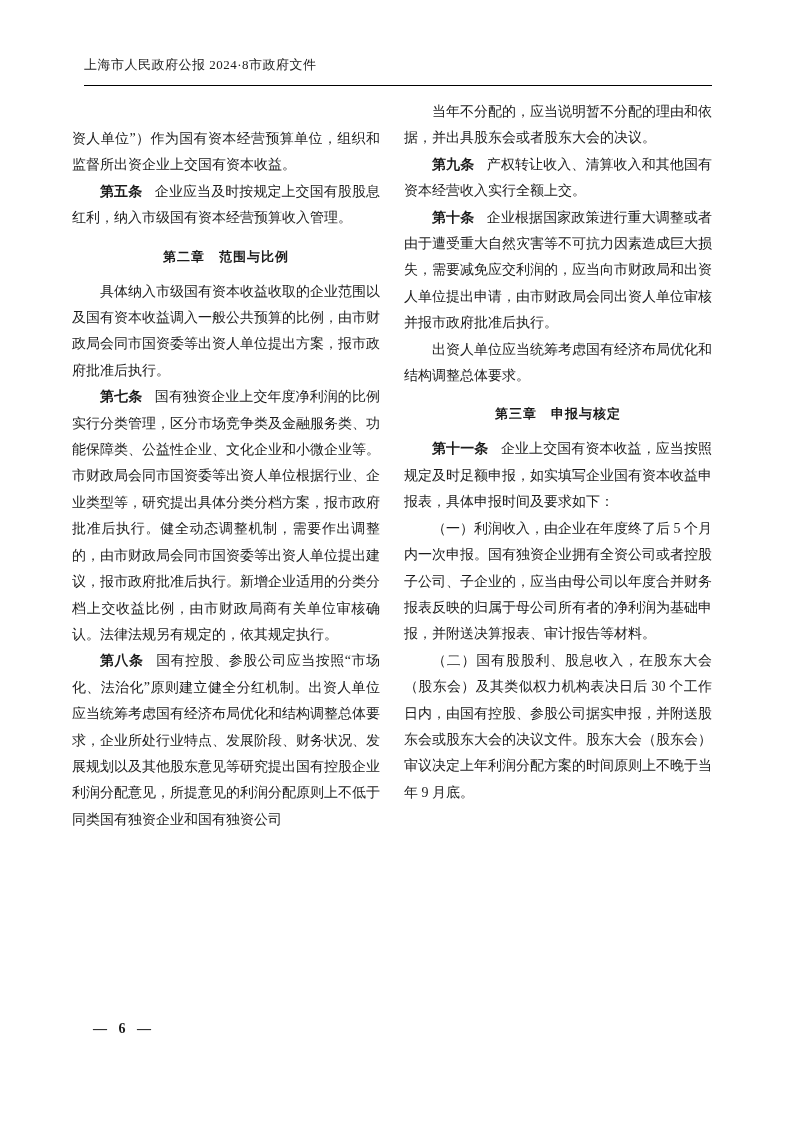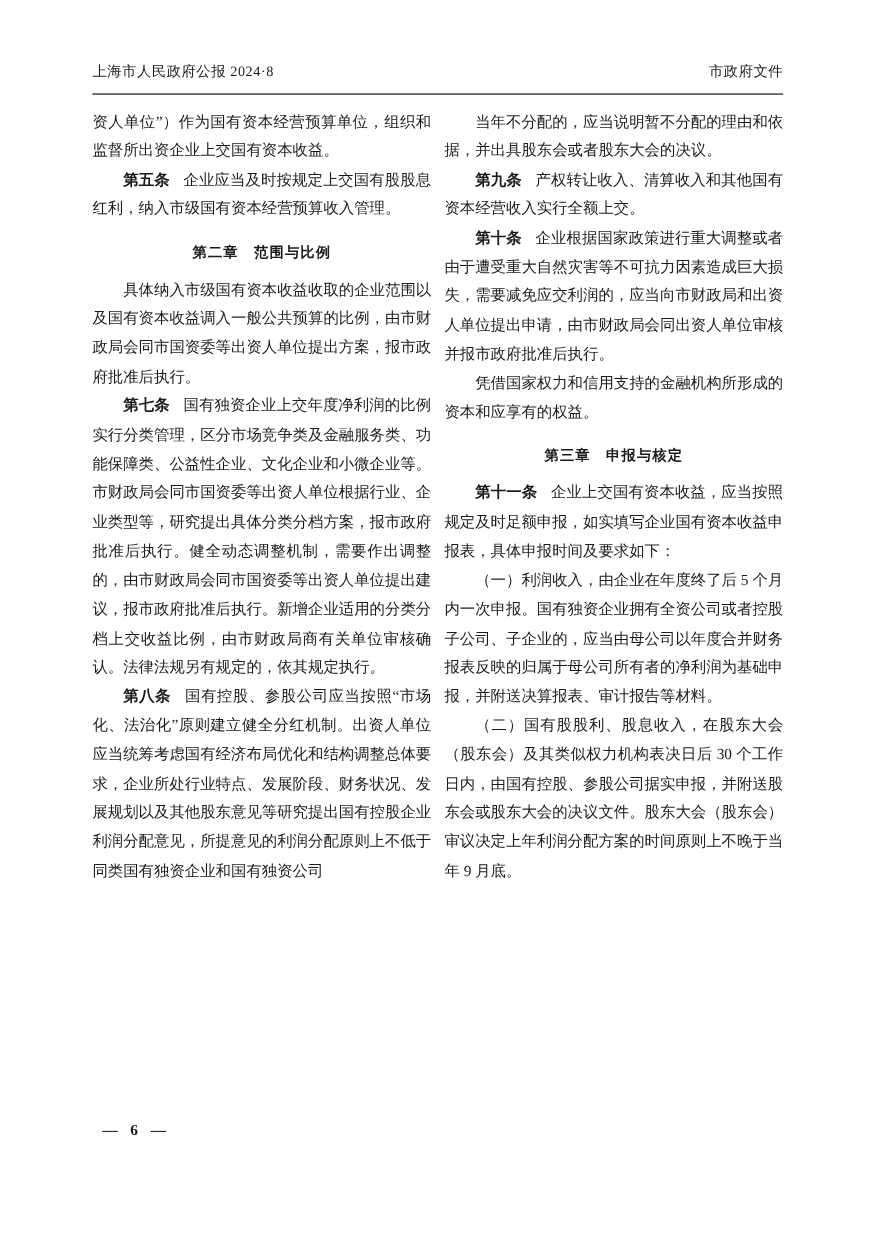--- a/index.html
+++ b/index.html
@@ -3,33 +3,33 @@
 <meta charset="utf-8">
 <style>
   html,body { margin:0; padding:0; background:#ffffff; }
   .page {
     position:relative; width:793px; height:1122px; background:#ffffff;
     font-family:"Liberation Serif","DejaVu Serif",serif; color:#1b1b1b;
     overflow:hidden;
   }
   .header {
     position:absolute; left:84px; top:56px; width:628px;
-    display:flex; justify-content:space-between; align-items:baseline;
+    display:flex; align-items:baseline;
     font-size:13px; letter-spacing:0.5px;
   }
   .header-rule {
     position:absolute; left:84px; top:85px; width:628px;
     border-top:1.6px solid #000;
   }
   .col {
     position:absolute; top:99px; width:308px;
     font-size:14px; line-height:26.4px;
     text-align:justify; text-justify:inter-ideograph;
   }
-  .col-left  { left:84px; }
+  .col-left  { left:72px;margin-top:27px; }
   .col-right { left:404px; }
   p.para { margin:0; text-indent:2em; }
   p.para.cont { text-indent:0; }
   .lead {
     font-family:Liberation Serif, serif;
     font-weight:700; margin-right:0.9em;
   }
   h2.chapter {
     margin:11px 0 9px; font-size:13px; font-weight:700;
     text-align:center; text-indent:0; letter-spacing:1px; line-height:27px;
@@ -56,21 +56,21 @@
     <h2 class="chapter">第二章　范围与比例</h2>
     <p class="para"><span>具体纳入市级国有资本收益收取的企业范围以及国有资本收益调入一般公共预算的比例，由市财政局会同市国资委等出资人单位提出方案，报市政府批准后执行。</span></p>
     <p class="para"><span class="lead">第七条</span><span>国有独资企业上交年度净利润的比例实行分类管理，区分市场竞争类及金融服务类、功能保障类、公益性企业、文化企业和小微企业等。市财政局会同市国资委等出资人单位根据行业、企业类型等，研究提出具体分类分档方案，报市政府批准后执行。健全动态调整机制，需要作出调整的，由市财政局会同市国资委等出资人单位提出建议，报市政府批准后执行。新增企业适用的分类分档上交收益比例，由市财政局商有关单位审核确认。法律法规另有规定的，依其规定执行。</span></p>
     <p class="para"><span class="lead">第八条</span><span>国有控股、参股公司应当按照“市场化、法治化”原则建立健全分红机制。出资人单位应当统筹考虑国有经济布局优化和结构调整总体要求，企业所处行业特点、发展阶段、财务状况、发展规划以及其他股东意见等研究提出国有控股企业利润分配意见，所提意见的利润分配原则上不低于同类国有独资企业和国有独资公司</span></p>
   </div>
 
   <div class="col col-right">
     <p class="para"><span>当年不分配的，应当说明暂不分配的理由和依据，并出具股东会或者股东大会的决议。</span></p>
     <p class="para"><span class="lead">第九条</span><span>产权转让收入、清算收入和其他国有资本经营收入实行全额上交。</span></p>
     <p class="para"><span class="lead">第十条</span><span>企业根据国家政策进行重大调整或者由于遭受重大自然灾害等不可抗力因素造成巨大损失，需要减免应交利润的，应当向市财政局和出资人单位提出申请，由市财政局会同出资人单位审核并报市政府批准后执行。</span></p>
-    <p class="para"><span>凭借国家权力和信用支持的金融机构所形成的资本和应享有的权益。</span></p>
+    <p class="para"><span>出资人单位应当统筹考虑国有经济布局优化和结构调整总体要求。</span></p>
     <h2 class="chapter">第三章　申报与核定</h2>
     <p class="para"><span class="lead">第十一条</span><span>企业上交国有资本收益，应当按照规定及时足额申报，如实填写企业国有资本收益申报表，具体申报时间及要求如下：</span></p>
     <p class="para"><span>（一）利润收入，由企业在年度终了后 5 个月内一次申报。国有独资企业拥有全资公司或者控股子公司、子企业的，应当由母公司以年度合并财务报表反映的归属于母公司所有者的净利润为基础申报，并附送决算报表、审计报告等材料。</span></p>
     <p class="para"><span>（二）国有股股利、股息收入，在股东大会（股东会）及其类似权力机构表决日后 30 个工作日内，由国有控股、参股公司据实申报，并附送股东会或股东大会的决议文件。股东大会（股东会）审议决定上年利润分配方案的时间原则上不晚于当年 9 月底。</span></p>
   </div>
 
   <div class="footer">— 6 —</div>
 
 </div>
 

